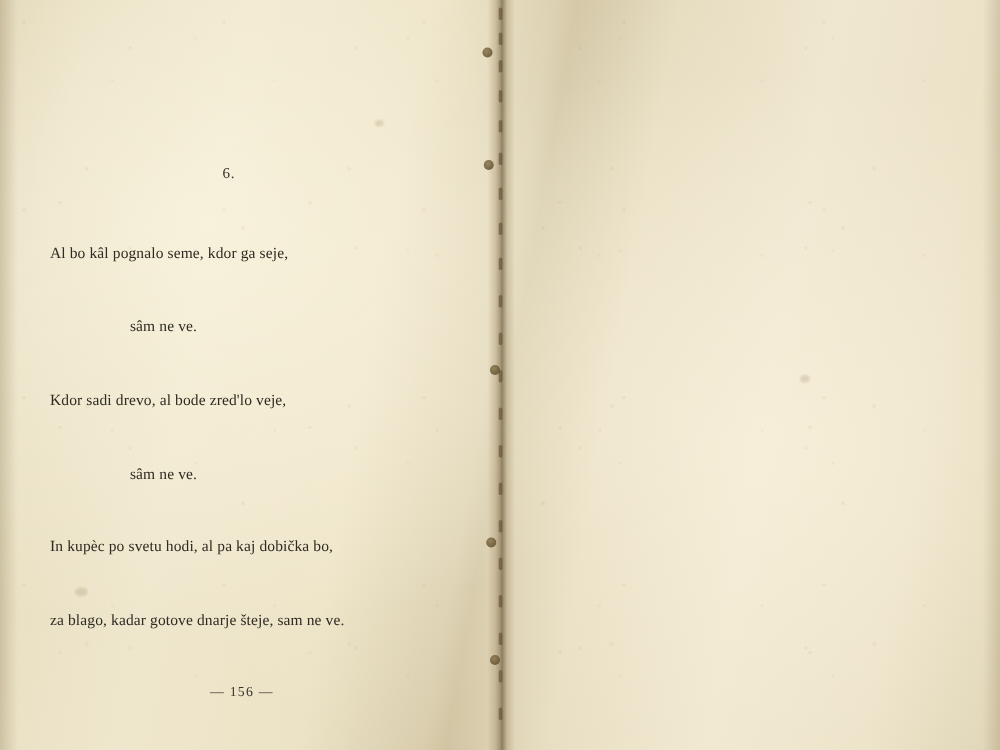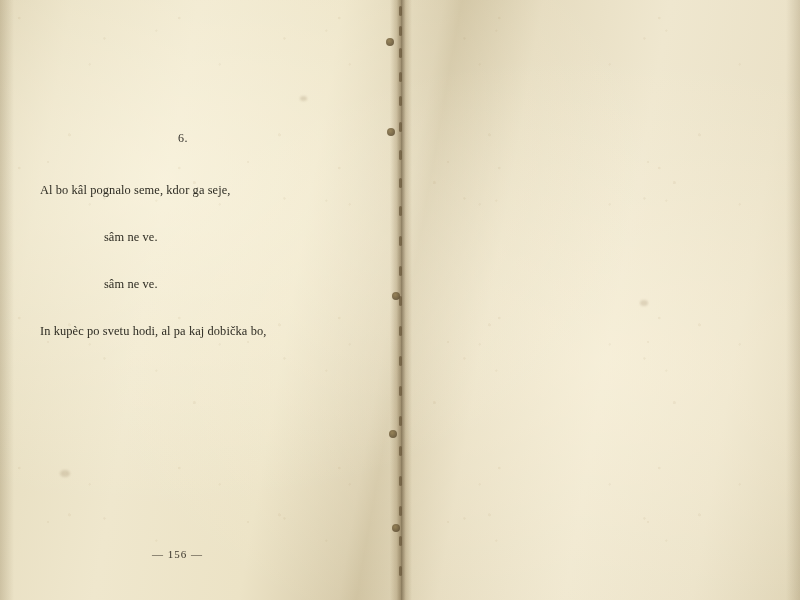--- a/index.html
+++ b/index.html
@@ -106,37 +106,38 @@
     line-height: 15.6px;
     letter-spacing: .1px;
     white-space: pre;
   }
   .poem.left-poem {
     left: 40px;
     top: 152px;
   }
   .poem .line {
     white-space: pre;
+    margin-top: 12px;
   }
   .section-num {
     position: absolute;
     color: #33302a;
     font-size: 12px;
     letter-spacing: .5px;
   }
   .section-num.left-num { left: 178px; top: 131px; }
 
   .folio {
     position: absolute;
     color: #3a352b;
     font-size: 11px;
     letter-spacing: 1px;
     white-space: pre;
   }
-  .folio.left-folio { left: 152px; top: 548px; }
+  .folio.left-folio { left: 168px; top: 548px; }
   
   .blot {
     position: absolute;
     border-radius: 50%;
     background: rgba(120,95,55,0.18);
     filter: blur(1px);
     pointer-events: none;
   }
 </style>
 </head>
@@ -147,22 +148,24 @@
   <div class="texture"></div>
   <div class="page-edge-left"></div>
   <div class="page-edge-right"></div>
 
   <div class="page left">
     <div class="section-num left-num">6.</div>
 
     <div class="poem left-poem">
       <div class="line">Al bo kâl pognalo seme, kdor ga seje,</div>
       <div class="line">                    sâm ne ve.</div>
+      <div class="line">Kdor sadi drevo, al bode zred'lo veje,</div>
       <div class="line">                    sâm ne ve.</div>
       <div class="line">In kupèc po svetu hodi, al pa kaj dobička bo,</div>
+      <div class="line">za blago, kadar gotove dnarje šteje, sam ne ve.</div>
       
       
       
       
       
       
       
       
     </div>
 

